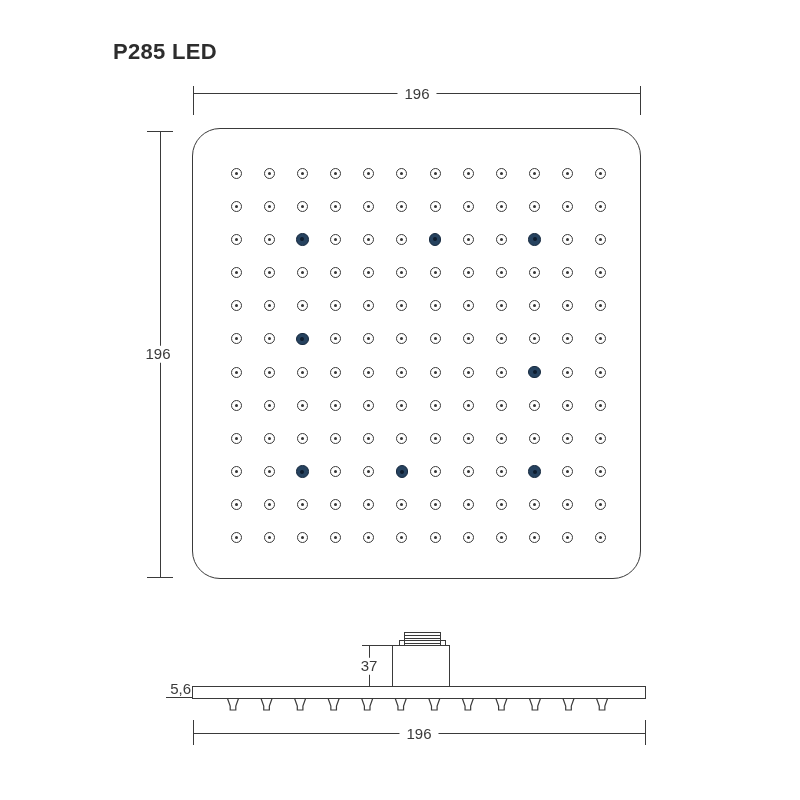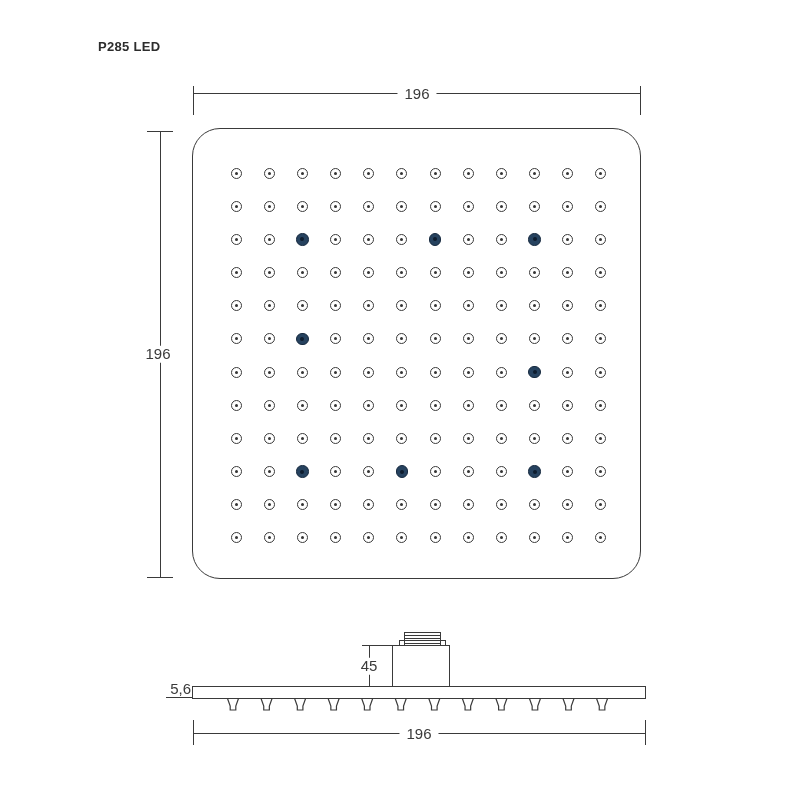--- a/index.html
+++ b/index.html
@@ -1,21 +1,21 @@
 <!DOCTYPE html>
 <html style="--bg: #ffffff; --line: #3a3a3a; --led-fill: #26425f; --led-border: #16293f; --led-center: #0e1c2e;"><head>
 <meta charset="utf-8">
 <style>
   html,body{margin:0;padding:0;background:#fff;}
   .canvas{
     position:relative;width:800px;height:800px;background:var(--bg,#fff);
     font-family:"Liberation Sans",sans-serif;overflow:hidden;
   }
   .title{
-    position:absolute;left:98px;top:39px;font-size:13px;font-weight:bold;
+    position:absolute;left:113px;top:39px;font-size:22px;font-weight:bold;
     color:#2d2d2d;letter-spacing:.3px;white-space:nowrap;
   }
   
   .hline{position:absolute;height:1.2px;background:var(--line,#3a3a3a);}
   .vline{position:absolute;width:1.2px;background:var(--line,#3a3a3a);}
   .dimlabel{
     position:absolute;transform:translate(-50%,-50%);background:#fff;
     padding:0 7px;font-size:15px;color:#3a3a3a;white-space:nowrap;line-height:1.1;
   }
   
@@ -244,21 +244,21 @@
       <path d="M 371 0.5 L 373.7 8 L 373.7 12 L 379.3 12 L 379.3 8 L 382 0.5" fill="none" stroke="#3a3a3a" stroke-width="1.2"></path>
       <path d="M 404.54999999999995 0.5 L 407.24999999999994 8 L 407.24999999999994 12 L 412.84999999999997 12 L 412.84999999999997 8 L 415.54999999999995 0.5" fill="none" stroke="#3a3a3a" stroke-width="1.2"></path>
     </svg>
 
   <div class="flange"></div>
   <div class="nipple"></div>
   <div class="block"></div>
 
   <div class="hline" style="left:362px;top:645px;width:30px"></div>
   <div class="vline" style="left:369px;top:645px;height:42px"></div>
-  <span class="dimlabel" style="left:369px;top:666px">45</span>
+  <span class="dimlabel" style="left:369px;top:666px">37</span>
 
   <span class="thickness-label">5,6</span>
   <div class="hline" style="left:166px;top:697px;width:26px"></div>
 
   <div class="hline" style="left:193px;top:733px;width:453px"></div>
   <div class="vline" style="left:193px;top:720px;height:25px"></div>
   <div class="vline" style="left:645px;top:720px;height:25px"></div>
   <span class="dimlabel" style="left:419px;top:734px">196</span>
 
 </div>

